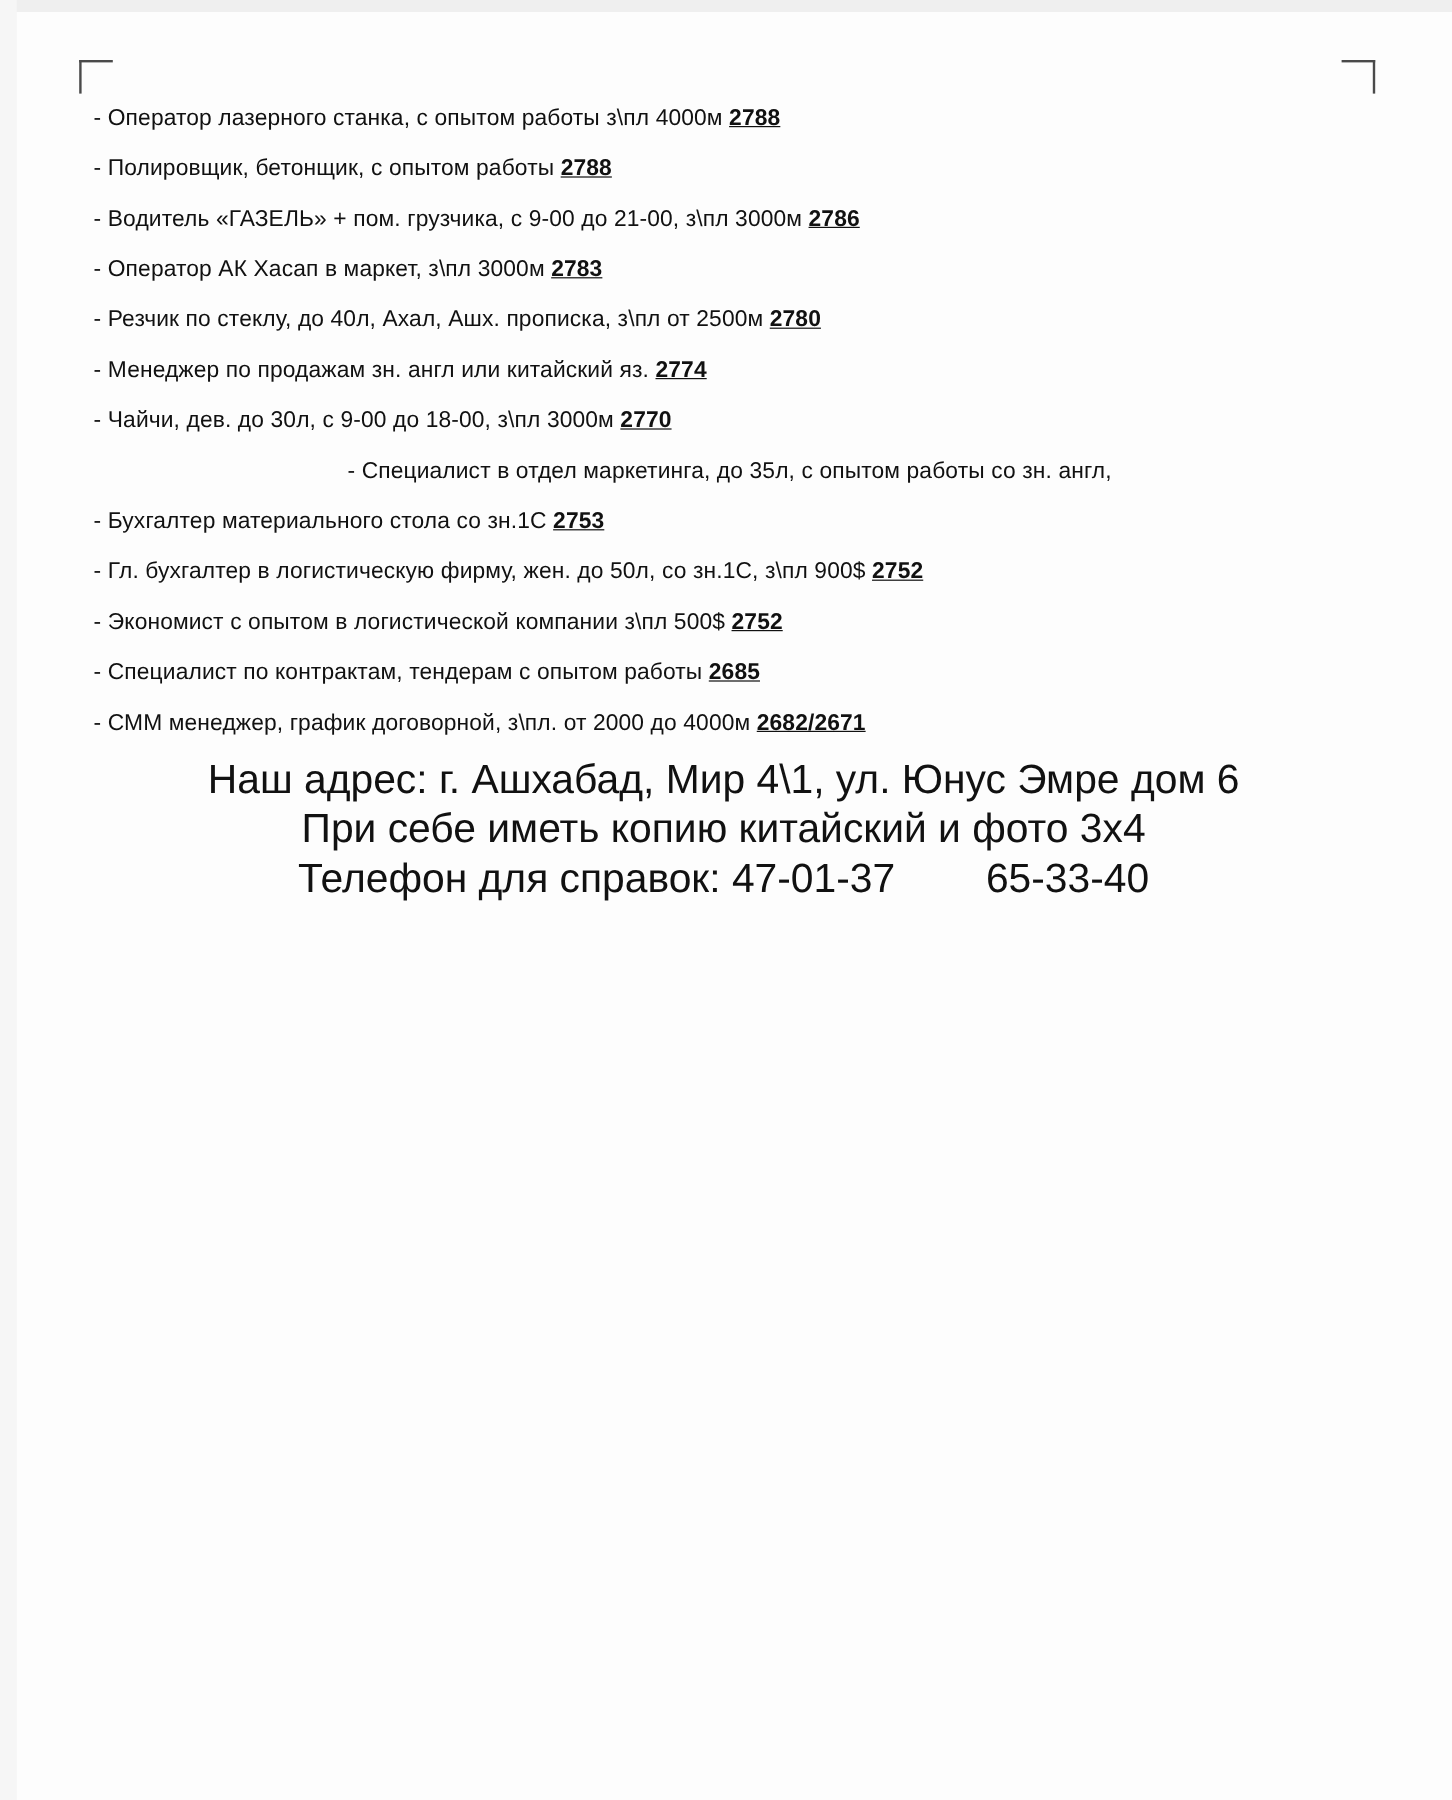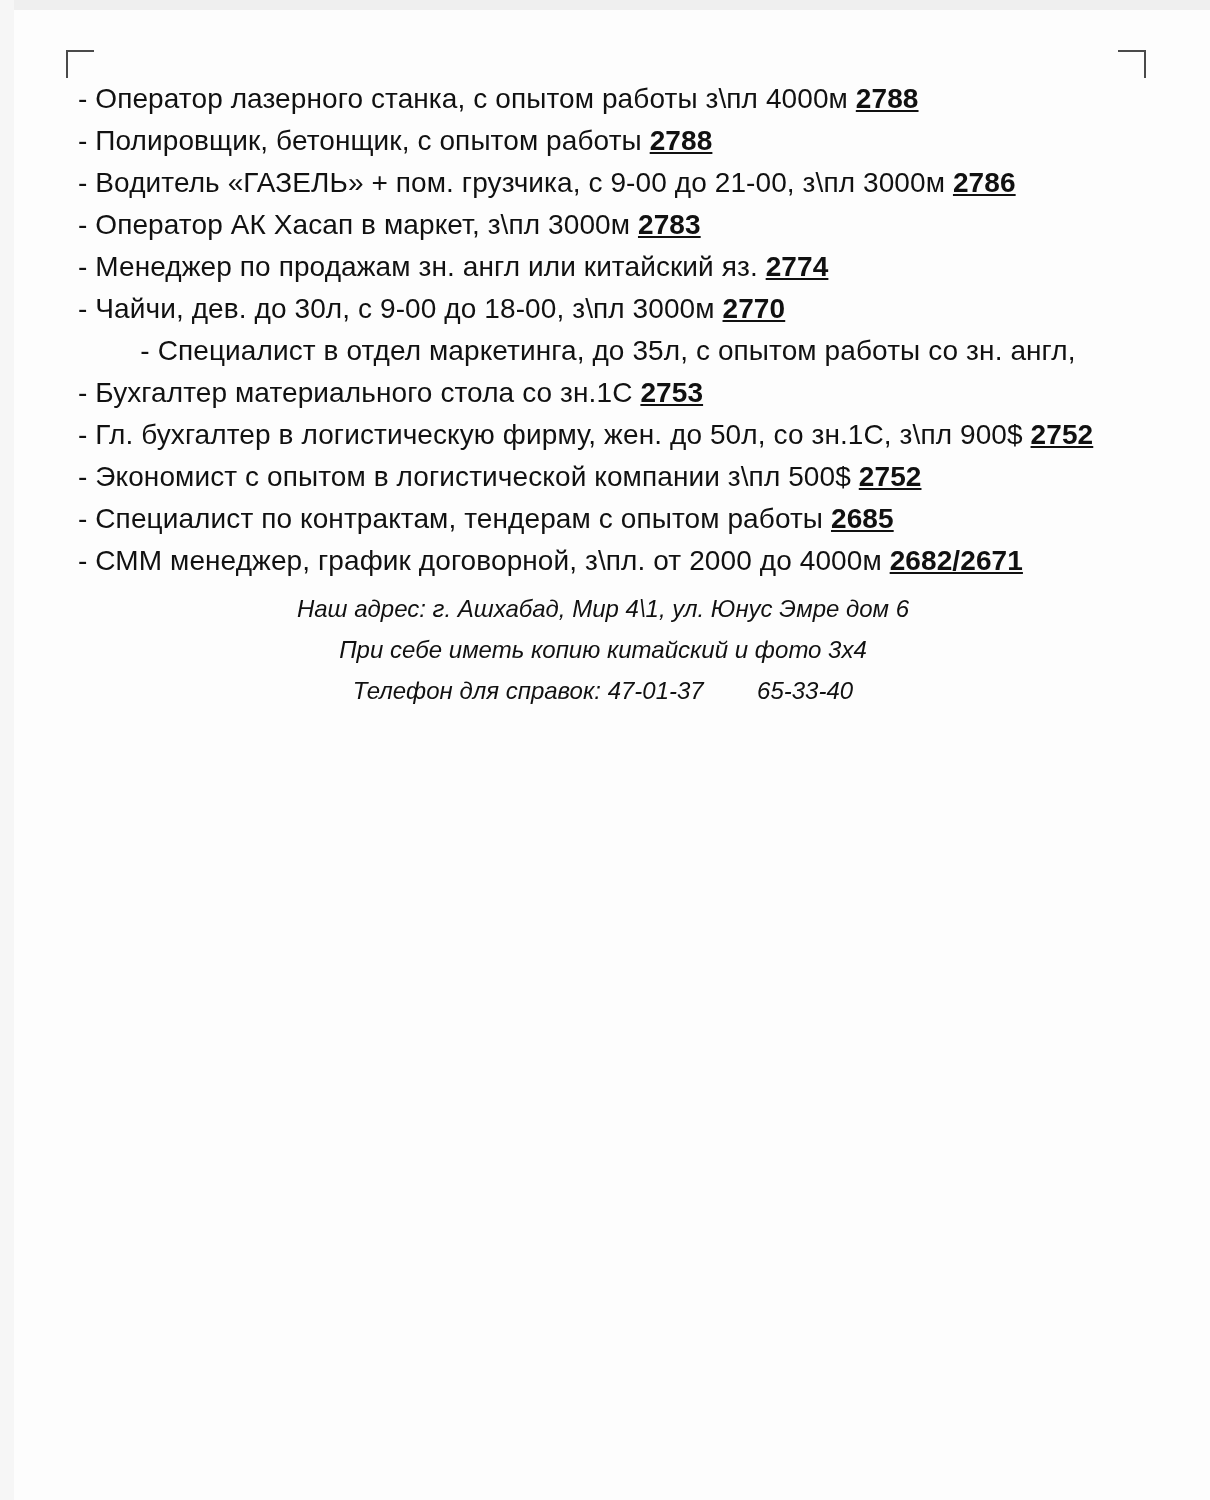--- a/index.html
+++ b/index.html
@@ -62,21 +62,21 @@
     top: 78px;
     width: 1060px;
   }
 
   .job-list {
     list-style: none;
     margin: 0;
     padding: 0;
   }
   .job-item {
-    font-size: 28px;
+    font-size: 19px;
     line-height: 42px;
     white-space: nowrap;
     letter-spacing: 0.1px;
   }
   .job-item .code {
     font-weight: bold;
     text-decoration: underline;
   }
   .job-item.wrapped {
     white-space: normal;
@@ -87,41 +87,41 @@
     display: block;
     padding-left: 26px;
   }
 
   .footer {
     margin-top: 6px;
     text-align: center;
     padding-right: 10px;
   }
   .footer-line {
-    font-size: 24px;
+    font-size: 34px;
     line-height: 41px;
     white-space: pre;
-    font-style: italic;
   }
 </style>
 </head>
 <body>
 
 <div class="page">
   <div class="scan-top"></div>
   <div class="scan-left-edge"></div>
   <div class="crop-mark crop-tl"></div>
   <div class="crop-mark crop-tr"></div>
 
   <div class="content">
     <ul class="job-list">
       <li class="job-item"><span>- Оператор лазерного станка, с опытом работы з\пл 4000м </span><span class="code">2788</span></li>
       <li class="job-item"><span>- Полировщик, бетонщик, с опытом работы </span><span class="code">2788</span></li>
       <li class="job-item"><span>- Водитель «ГАЗЕЛЬ» + пом. грузчика, с 9-00 до 21-00, з\пл 3000м </span><span class="code">2786</span></li>
       <li class="job-item"><span>- Оператор АК Хасап в маркет, з\пл 3000м </span><span class="code">2783</span></li>
+      <li class="job-item"><span>- Резчик по стеклу, до 40л, Ахал, Ашх. прописка, з\пл от 2500м </span><span class="code">2780</span></li>
       <li class="job-item"><span>- Менеджер по продажам зн. англ или китайский яз. </span><span class="code">2774</span></li>
       <li class="job-item"><span>- Чайчи, дев. до 30л, с 9-00 до 18-00, з\пл 3000м </span><span class="code">2770</span></li>
       <li class="job-item wrapped"><span>- Специалист в отдел маркетинга, до 35л, с опытом работы со зн. англ,</span></li>
       <li class="job-item"><span>- Бухгалтер материального стола со зн.1С </span><span class="code">2753</span></li>
       <li class="job-item"><span>- Гл. бухгалтер в логистическую фирму, жен. до 50л, со зн.1С, з\пл 900$ </span><span class="code">2752</span></li>
       <li class="job-item"><span>- Экономист с опытом в логистической компании з\пл 500$ </span><span class="code">2752</span></li>
       <li class="job-item"><span>- Специалист по контрактам, тендерам с опытом работы </span><span class="code">2685</span></li>
       <li class="job-item"><span>- СММ менеджер, график договорной, з\пл. от 2000 до 4000м </span><span class="code">2682/2671</span></li>
     </ul>
 

